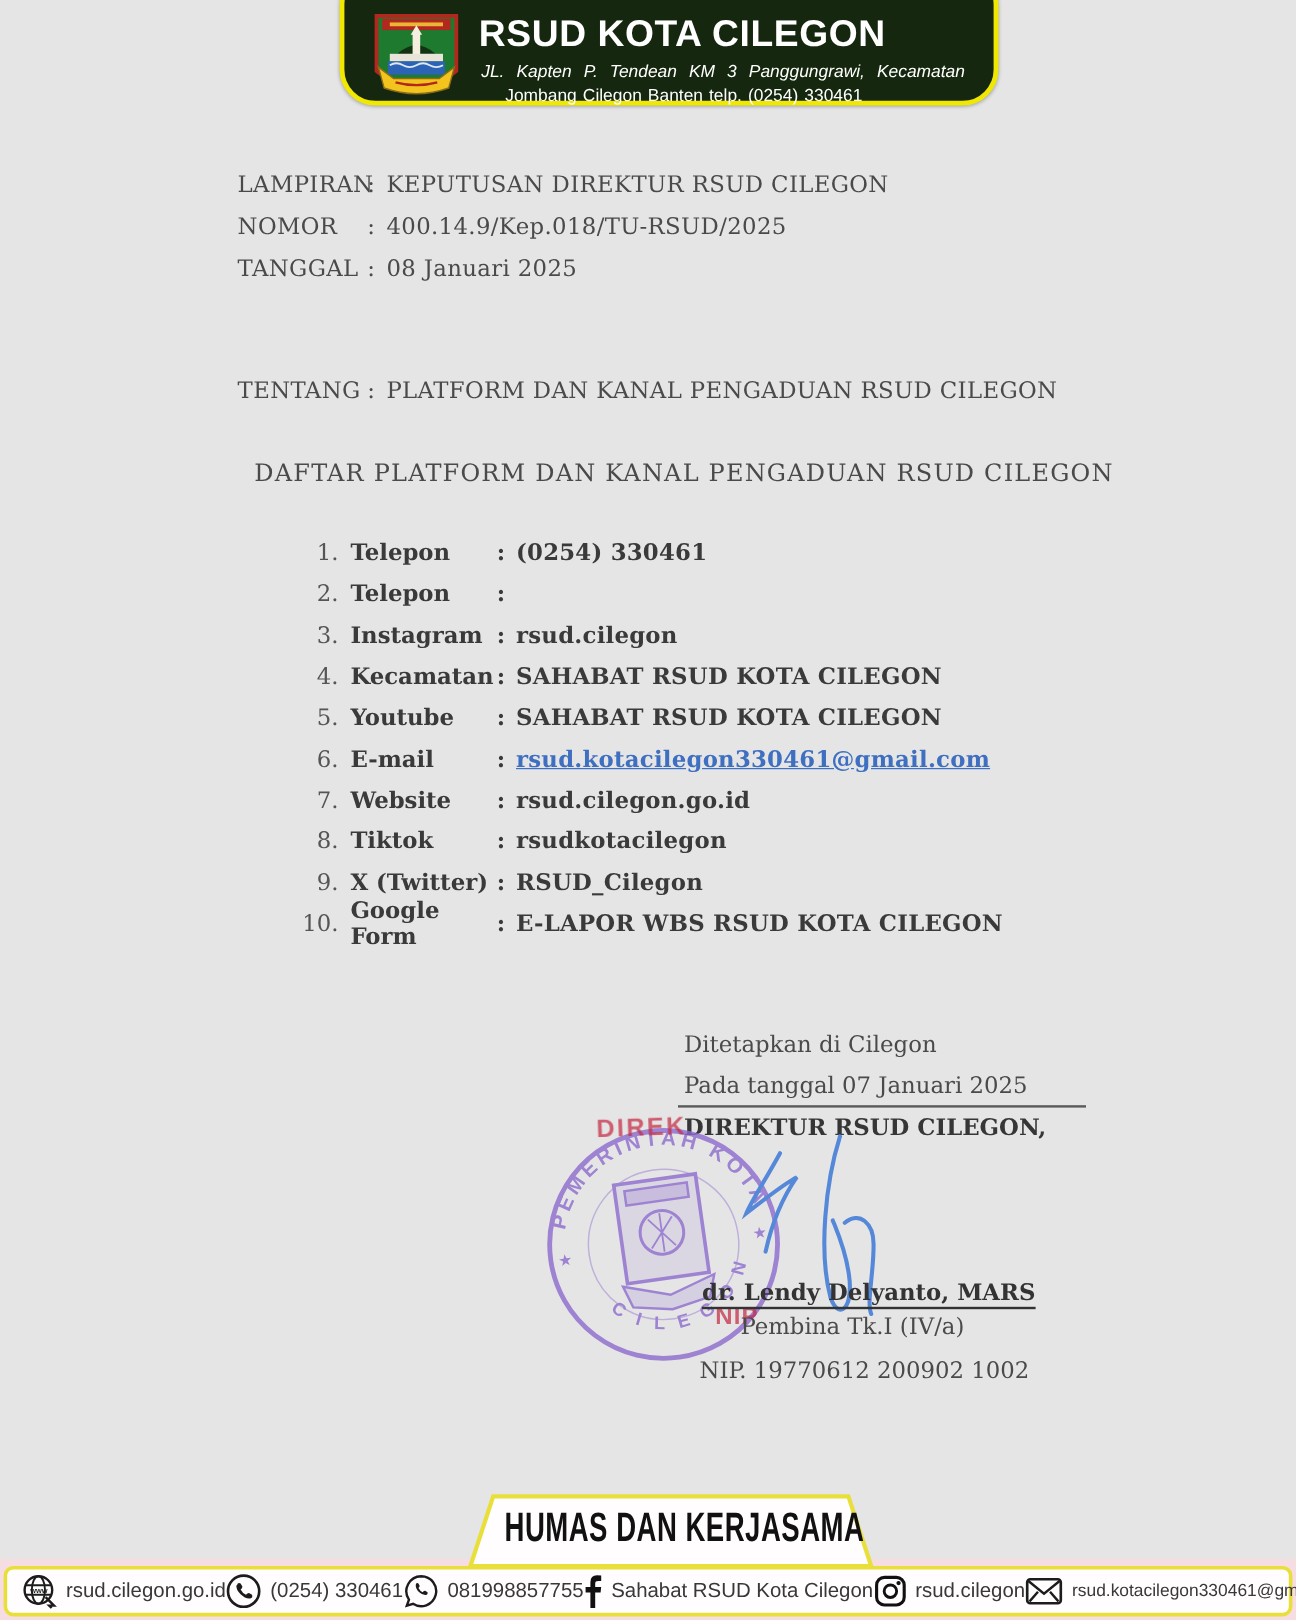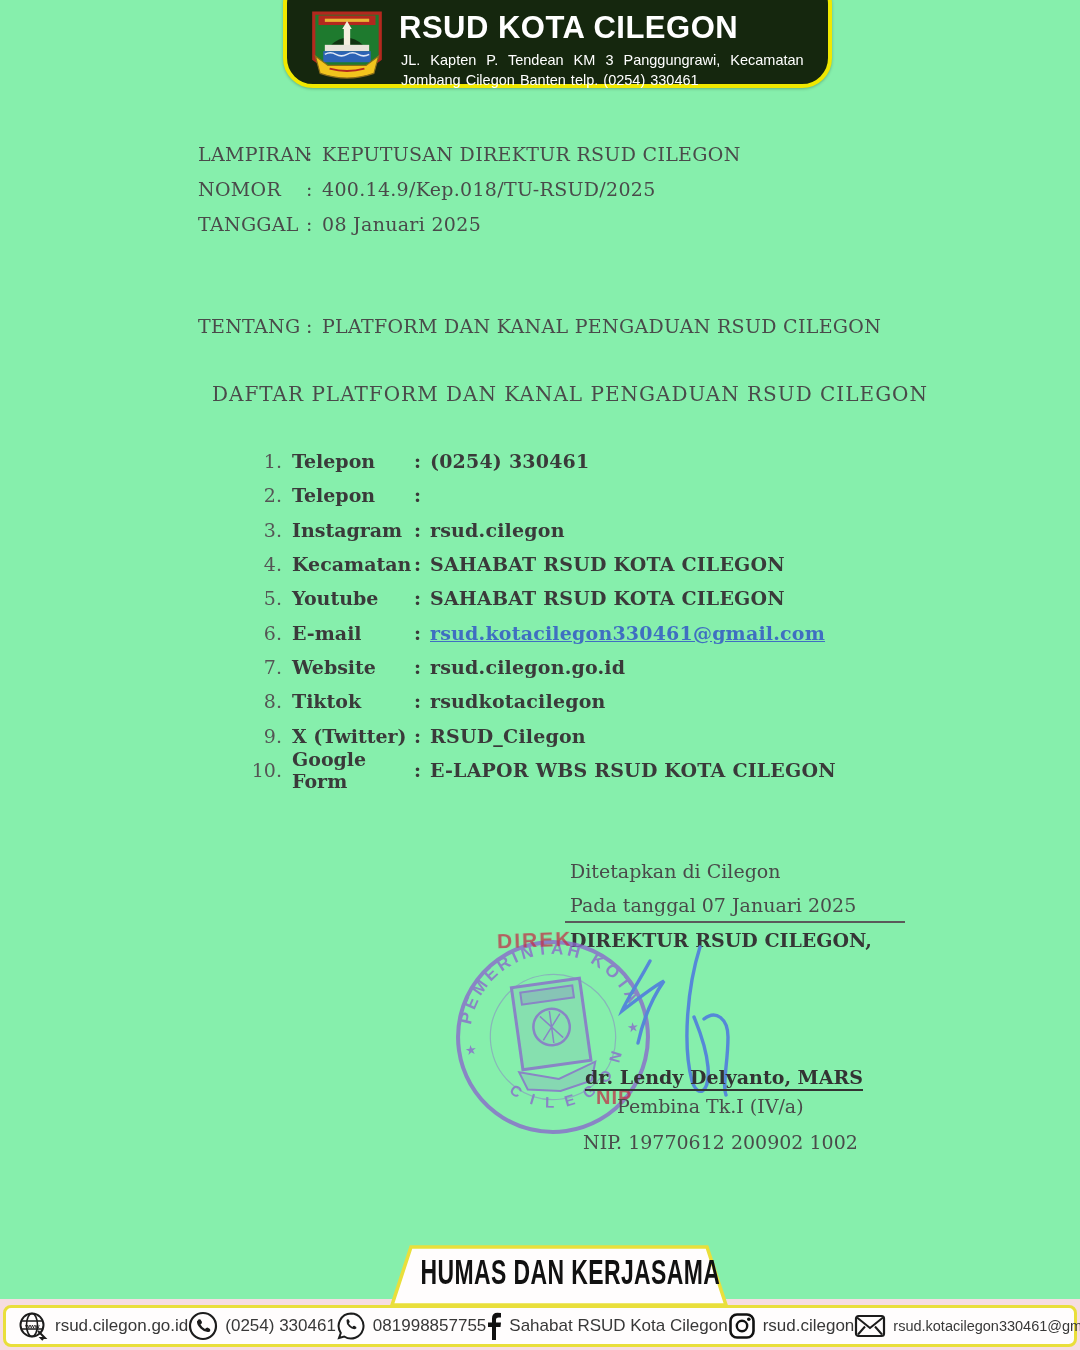--- a/index.html
+++ b/index.html
@@ -1,38 +1,38 @@
 <!DOCTYPE html>
 <html><head>
 <meta charset="utf-8">
 <style>
   html,body { margin:0; padding:0; background:#ffffff; }
   #canvas {
     position:relative; width:1080px; height:1350px; overflow:hidden;
-    background:#86efac; font-family:"DejaVu Serif", serif;
+    background:#e5e5e5; font-family:"DejaVu Serif", serif;
   }
   
   .header-box {
     position:absolute; left:283px; top:-26px; width:549px; height:114px;
     background:#15270e; border:4px solid #f0e800; border-radius:30px;
     box-sizing:border-box; box-shadow:0 1px 3px rgba(0,0,0,.25);
   }
   .logo-wrap { position:absolute; left:16px; top:32px; width:88px; height:76px; }
   .h-title {
     position:absolute; left:112px; top:32px;
     font-family:"Liberation Sans", sans-serif; font-weight:800;
     font-size:31px; letter-spacing:.5px; color:#ffffff; white-space:nowrap;
   }
   .h-addr {
     position:absolute; left:114px; top:72px; width:420px;
     font-family:"Liberation Sans", sans-serif; font-size:14.5px;
     line-height:20px; color:#ffffff;
   }
-  .h-addr .l1 { word-spacing:6px; }
-  .h-addr .l2 { word-spacing:1px; }
+  .h-addr .l1 { word-spacing:6px;font-style:italic; }
+  .h-addr .l2 { word-spacing:1px;margin-left:20px; }
   
   .meta-block { position:absolute; left:198px; top:136px; }
   .meta-row { display:flex; height:35px; align-items:center;
               font-size:19px; color:#4a4a4a; letter-spacing:.3px; }
   .m-label { width:108px; }
   .m-colon { width:16px; }
   .tentang-block { position:absolute; left:198px; top:308px; }
   
   .daftar-title {
     position:absolute; left:60px; top:382px; width:1020px; text-align:center;

